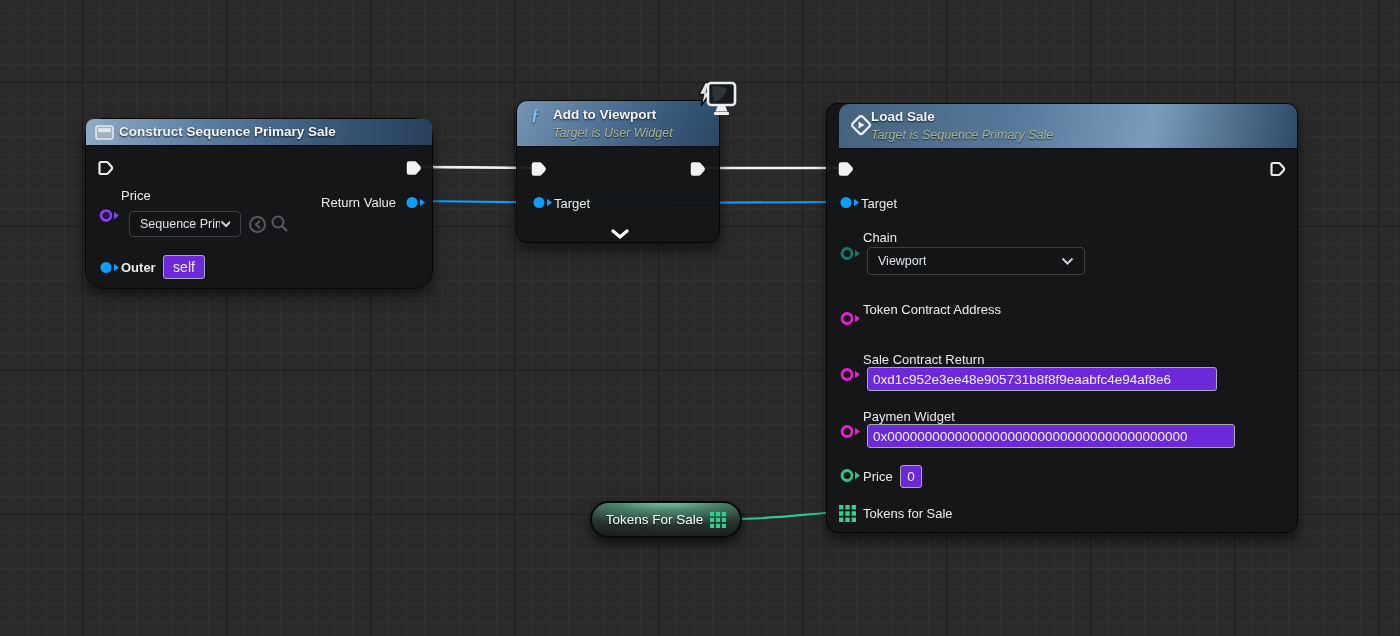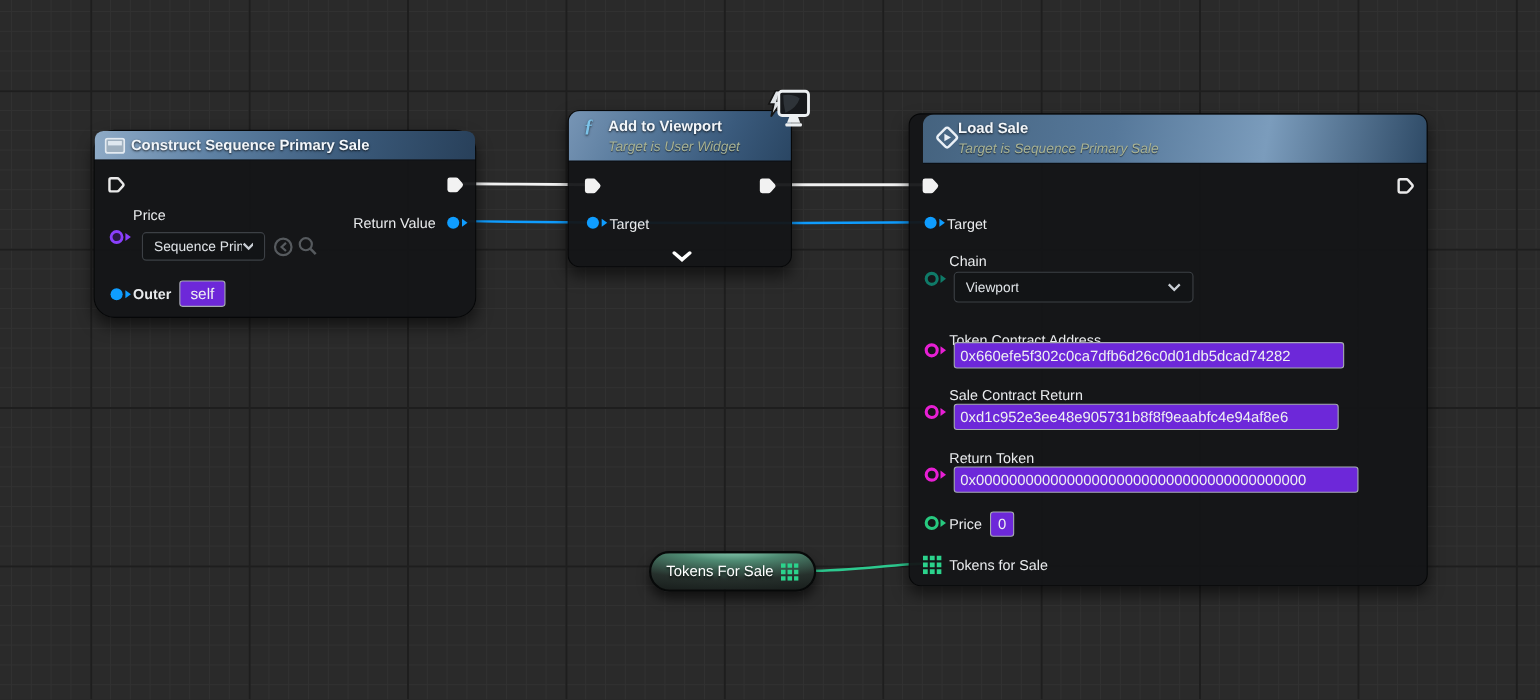--- a/index.html
+++ b/index.html
@@ -247,32 +247,31 @@
         </svg>
     </div>
 
     <div class="pin-label" style="left:36px; top:186px;margin-top:12px;">Token Contract Address</div>
     <span class="pinsvg" style="left:13px; top:207px;">
       <svg width="22" height="15">
           <circle cx="7" cy="7.5" r="5" fill="none" stroke="#e71fd4" stroke-width="2.8"></circle>
           <path d="M15 3.8 L20 7.5 L15 11.2 Z" fill="#e71fd4"></path>
         </svg>
     </span>
-    <input class="ue-input" style="left: 40px; top: 207px; width: 355px; height: 24px;" value="0x660efe5f302c0ca7dfb6d26c0d01db5dcad74282">
 
     <div class="pin-label" style="left:36px; top:248px;">Sale Contract Return</div>
     <span class="pinsvg" style="left:13px; top:263px;">
       <svg width="22" height="15">
           <circle cx="7" cy="7.5" r="5" fill="none" stroke="#e71fd4" stroke-width="2.8"></circle>
           <path d="M15 3.8 L20 7.5 L15 11.2 Z" fill="#e71fd4"></path>
         </svg>
     </span>
     <input class="ue-input" style="left: 40px; top: 263px; width: 350px; height: 24px;" value="0xd1c952e3ee48e905731b8f8f9eaabfc4e94af8e6">
 
-    <div class="pin-label" style="left:36px; top:305px;">Return Token</div>
+    <div class="pin-label" style="left:36px; top:305px;">Paymen Widget</div>
     <span class="pinsvg" style="left:13px; top:320px;">
       <svg width="22" height="15">
           <circle cx="7" cy="7.5" r="5" fill="none" stroke="#e71fd4" stroke-width="2.8"></circle>
           <path d="M15 3.8 L20 7.5 L15 11.2 Z" fill="#e71fd4"></path>
         </svg>
     </span>
     <input class="ue-input" style="left: 40px; top: 320px; width: 368px; height: 24px;" value="0x0000000000000000000000000000000000000000">
 
     <span class="pinsvg" style="left:13px; top:364px;">
       <svg width="22" height="15">

